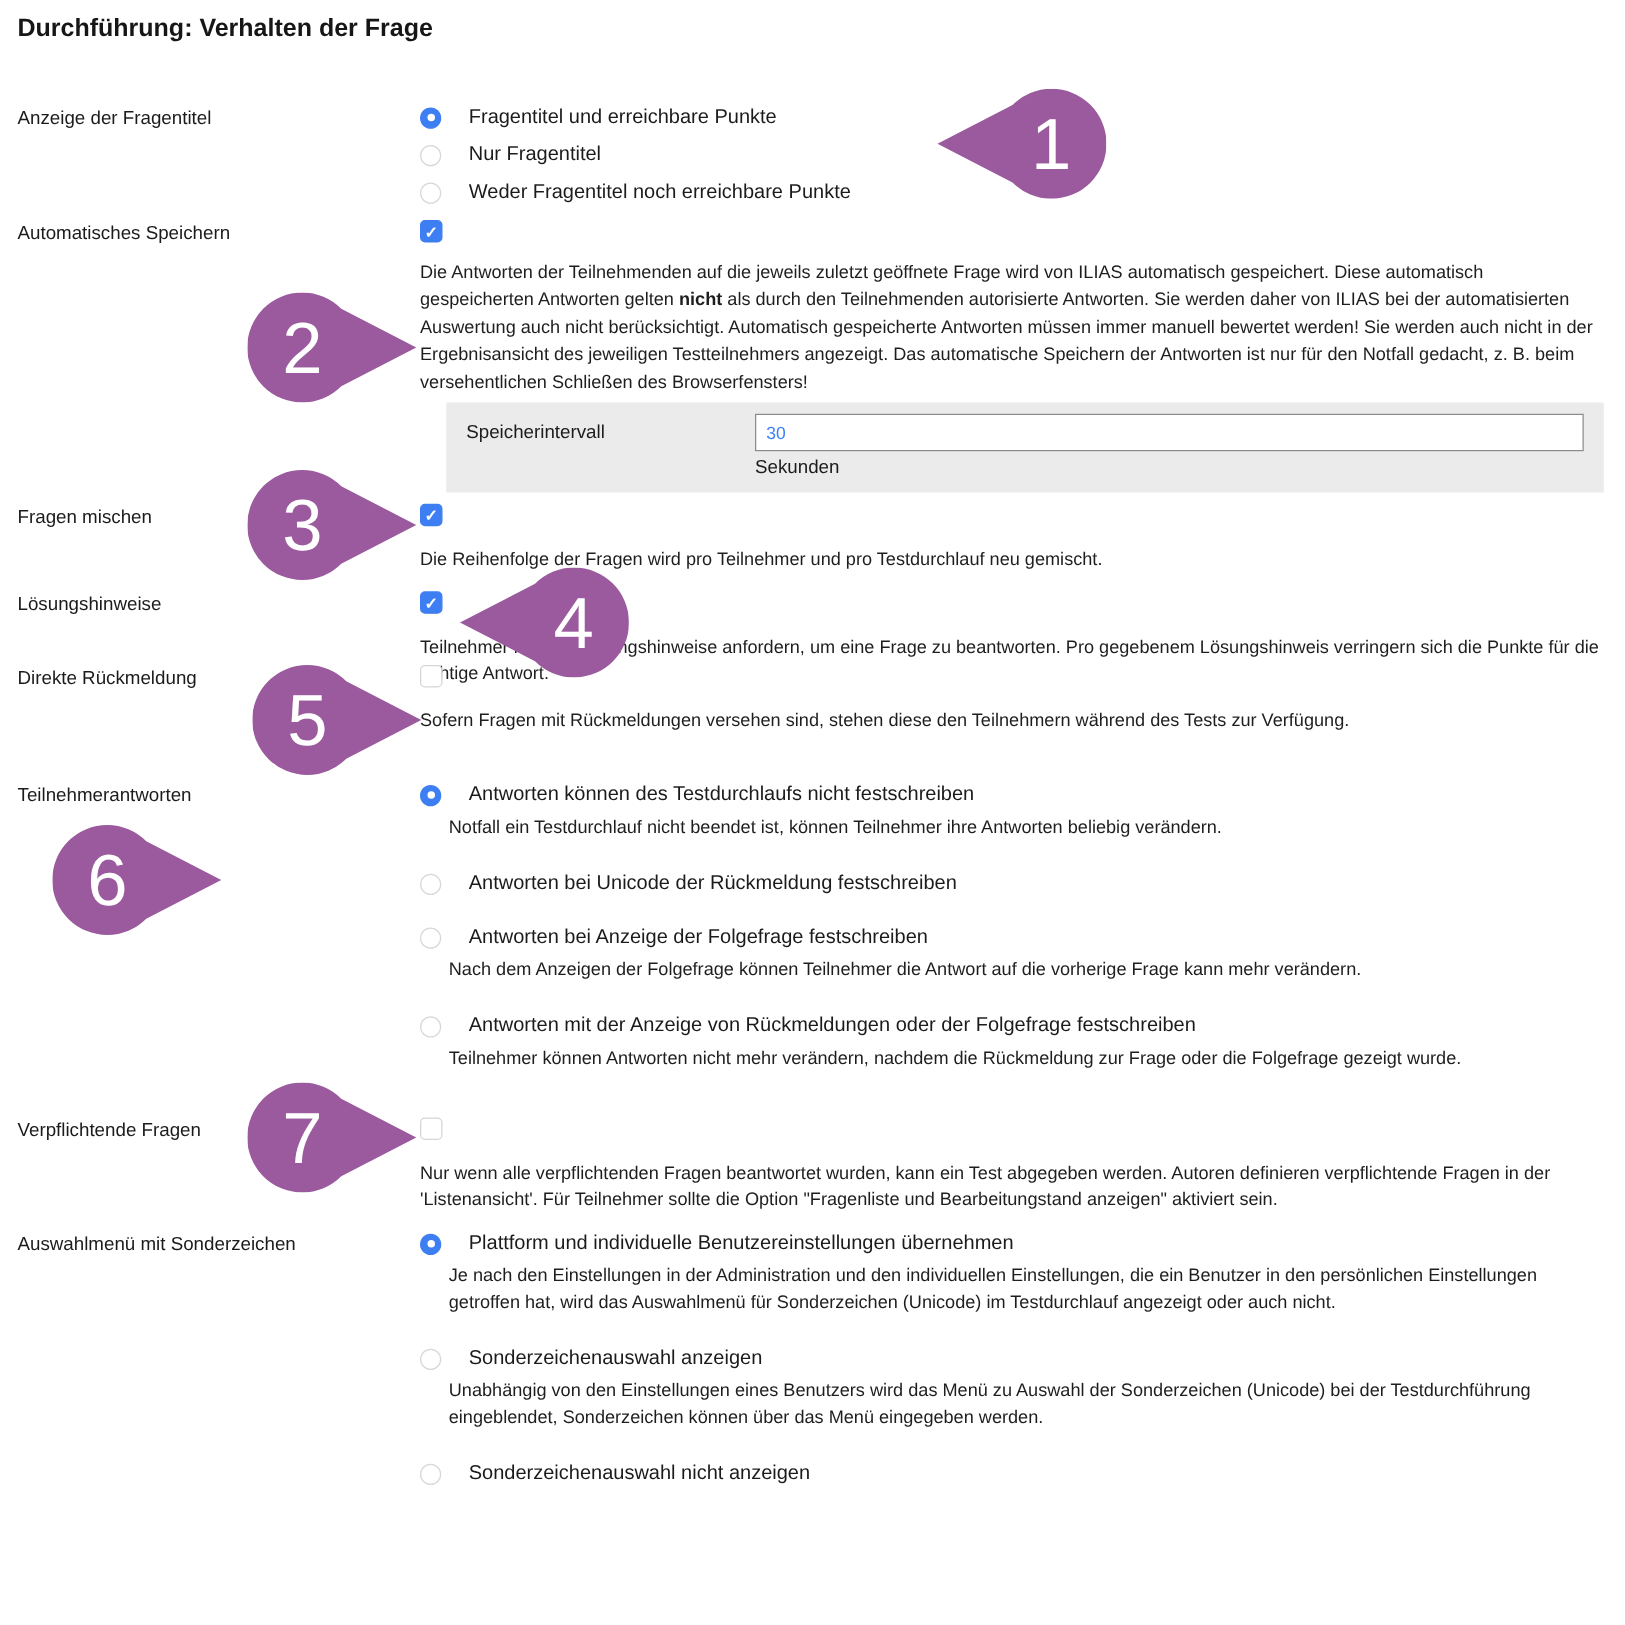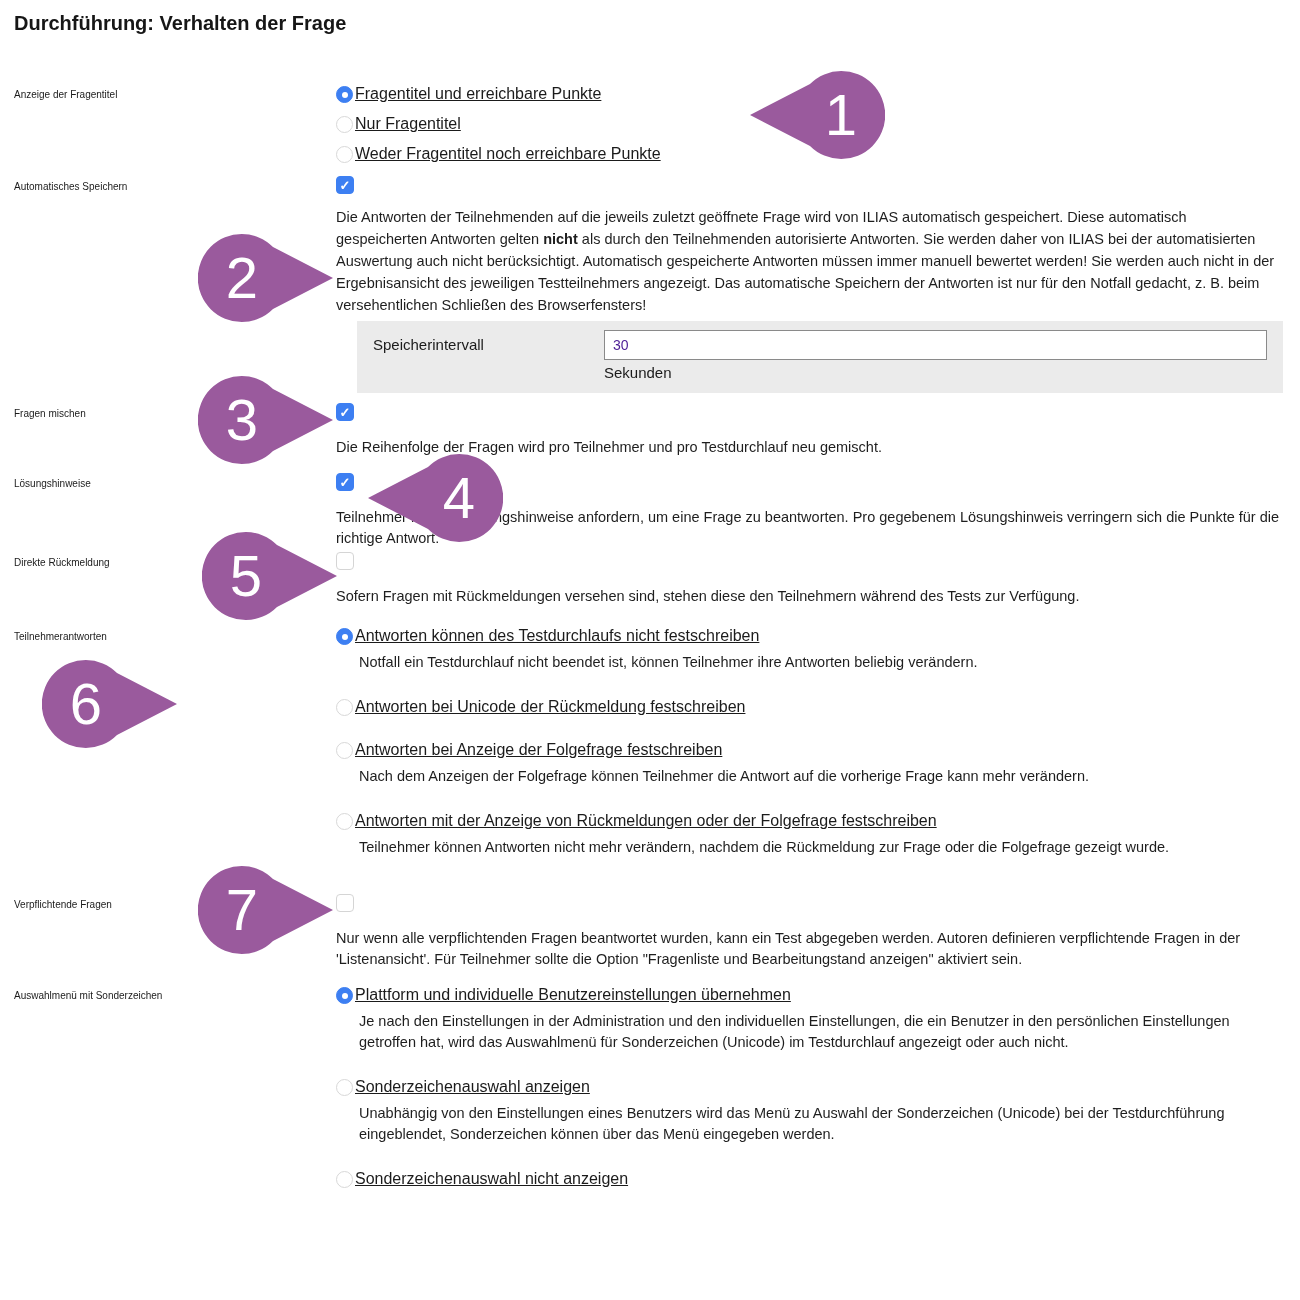--- a/index.html
+++ b/index.html
@@ -1,38 +1,38 @@
 <!DOCTYPE html>
 <html style="--accent_blue: #3d7ff2; --marker_purple: #9a5a9d; --panel_gray: #ebebeb;"><head>
 <meta charset="utf-8">
 <style>
   html,body{margin:0;padding:0;background:#fff;}
   body{font-family:"Liberation Sans",sans-serif;color:#1b1b1b;}
   .page{position:relative;width:1300px;height:1300px;background:#fff;overflow:hidden;}
   .title{position:absolute;left:14px;top:12px;font-size:20px;font-weight:700;color:#161616;}
   .row{position:absolute;left:14px;width:1269px;display:flex;}
-  .flabel{width:322px;flex:none;font-size:10px;line-height:19px;padding-top:1px;color:#1b1b1b;}
+  .flabel{width:322px;flex:none;font-size:15px;line-height:19px;padding-top:1px;color:#1b1b1b;}
   .fcontrol{flex:1;min-width:0;}
   .checkbox{display:inline-block;width:18px;height:18px;border-radius:4px;border:1px solid #d5d5d5;background:#fff;box-sizing:border-box;position:relative;cursor:pointer;}
   .checkbox.checked{background:var(--accent_blue,#3d7ff2);border-color:var(--accent_blue,#3d7ff2);}
   .checkbox.checked::after{content:"\2713";position:absolute;left:0;top:0;width:100%;height:100%;display:flex;align-items:center;justify-content:center;color:#fff;font-size:13px;font-weight:700;}
   .radio{display:inline-block;flex:none;width:17px;height:17px;border-radius:50%;border:1px solid #d8d8d8;background:#fff;box-sizing:border-box;position:relative;margin-top:1px;cursor:pointer;}
   .radio.selected{background:var(--accent_blue,#3d7ff2);border-color:var(--accent_blue,#3d7ff2);}
   .radio.selected::after{content:"";position:absolute;left:50%;top:50%;width:6px;height:6px;margin:-3px 0 0 -3px;border-radius:50%;background:#fff;}
-  .opt{display:flex;gap:2px;align-items:flex-end;text-decoration:underline;}
+  .opt{display:flex;gap:22px;align-items:center;}
   .optlabel{font-size:16px;line-height:19px;cursor:pointer;}
   .opt-item{margin-bottom:24px;}
   .opt-item.tight{margin-bottom:11px;}
   .opt-help{margin:7px 0 0 23px;font-size:14.5px;line-height:21px;color:#1e1e1e;}
   .cb-help{margin-top:12px;font-size:14.5px;line-height:21px;color:#1e1e1e;max-width:945px;}
   .para{line-height:22px;margin-top:8px;}
   .subpanel{margin-top:5px;margin-left:21px;background:var(--panel_gray,#ebebeb);padding:9px 16px 12px 16px;display:flex;}
   .sublabel{width:231px;flex:none;font-size:15px;padding-top:6px;color:#1b1b1b;}
   .subright{flex:1;min-width:0;}
-  .subinput{width:100%;box-sizing:border-box;height:30px;border:1px solid #8a8a8a;background:#fff;font-family:"Liberation Sans",sans-serif;font-size:14px;padding:12px 8px;color:#4c1d95;}
+  .subinput{width:100%;box-sizing:border-box;height:30px;border:1px solid #8a8a8a;background:#fff;font-family:"Liberation Sans",sans-serif;font-size:14px;padding:12px 8px;color:#3b82f6;}
   .suffix{margin-top:4px;font-size:15px;color:#1b1b1b;}
   .marker{position:absolute;width:135px;height:88px;pointer-events:none;}
   .marker svg{display:block;}
   .marker text{font-family:"Liberation Sans",sans-serif;font-size:58px;fill:#ffffff;text-anchor:middle;}
 </style>
 </head>
 <body>
 
 <div class="page">
 
@@ -86,21 +86,21 @@
   </div>
 
   <div class="row" style="top:473px">
     <div class="flabel">Lösungshinweise</div>
     <div class="fcontrol">
       <span class="checkbox checked"></span>
       <div class="cb-help">Teilnehmer können Lösungshinweise anfordern, um eine Frage zu beantworten. Pro gegebenem Lösungshinweis verringern sich die Punkte für die richtige Antwort.</div>
     </div>
   </div>
 
-  <div class="row" style="top:552px">
+  <div class="row" style="top:532px">
     <div class="flabel">Direkte Rückmeldung</div>
     <div class="fcontrol">
       <span class="checkbox"></span>
       <div class="cb-help">Sofern Fragen mit Rückmeldungen versehen sind, stehen diese den Teilnehmern während des Tests zur Verfügung.</div>
     </div>
   </div>
 
   <div class="row" style="top:626px">
     <div class="flabel">Teilnehmerantworten</div>
     <div class="fcontrol">

